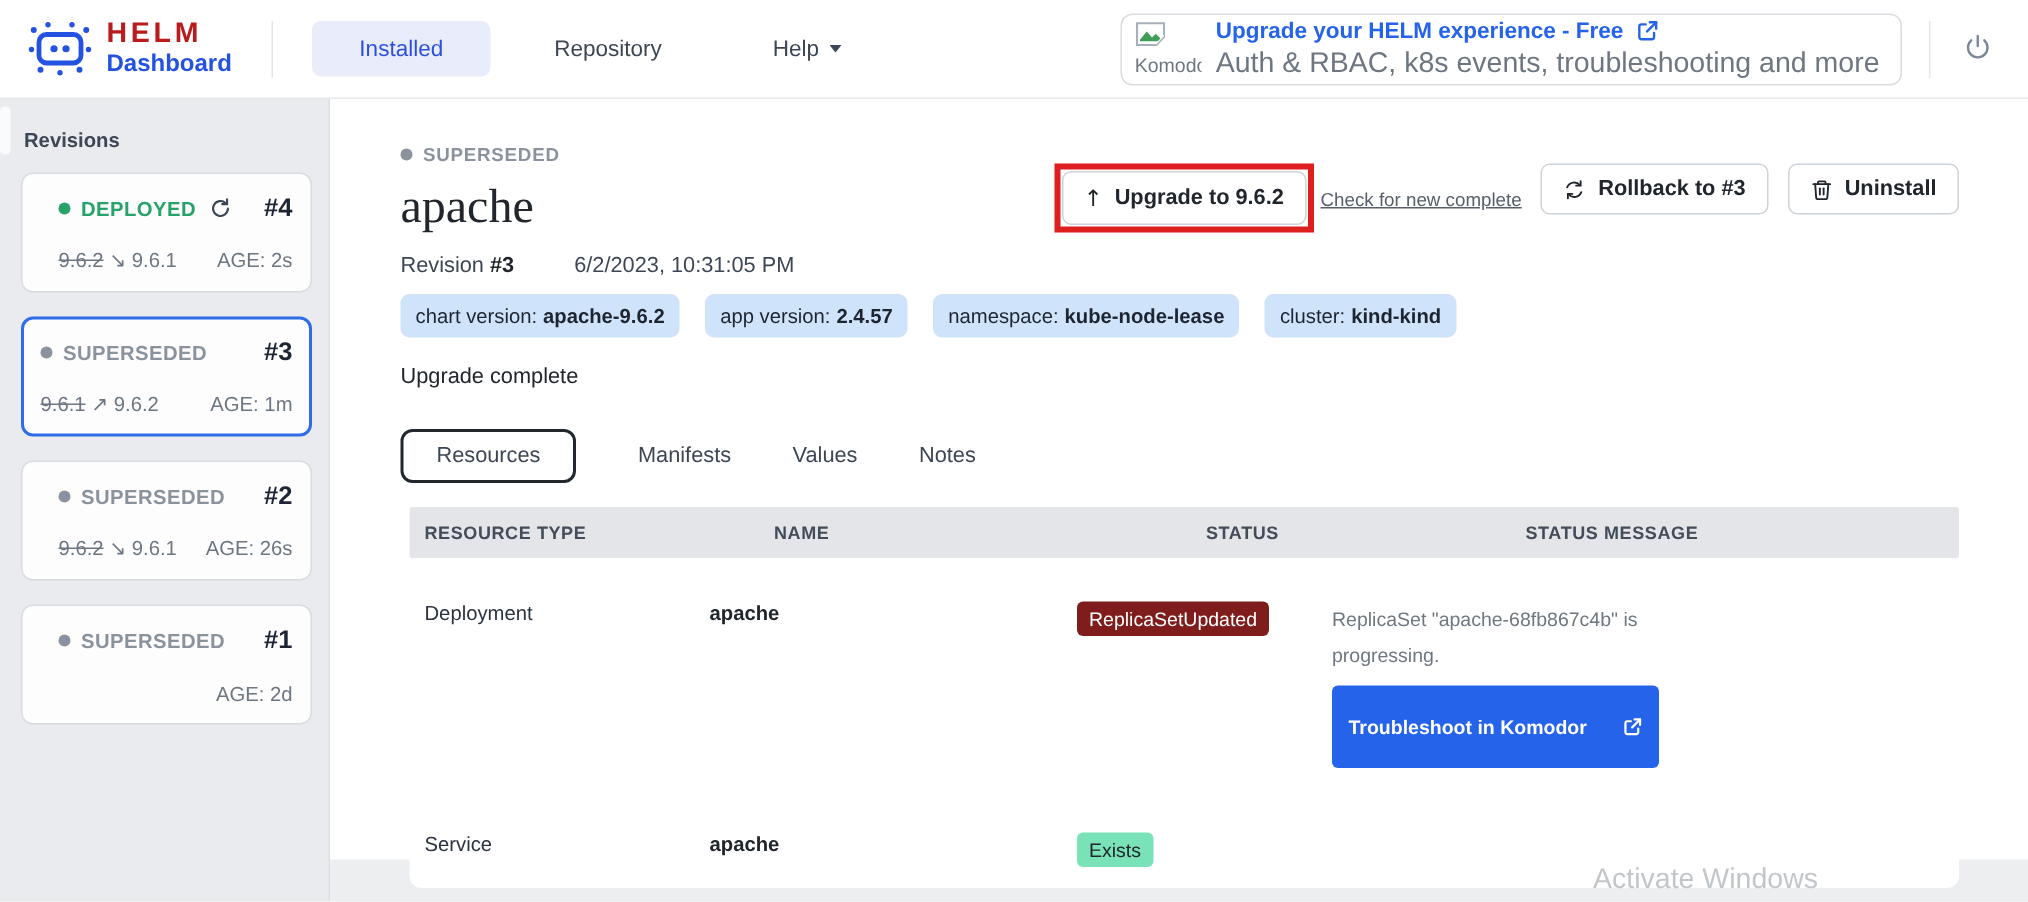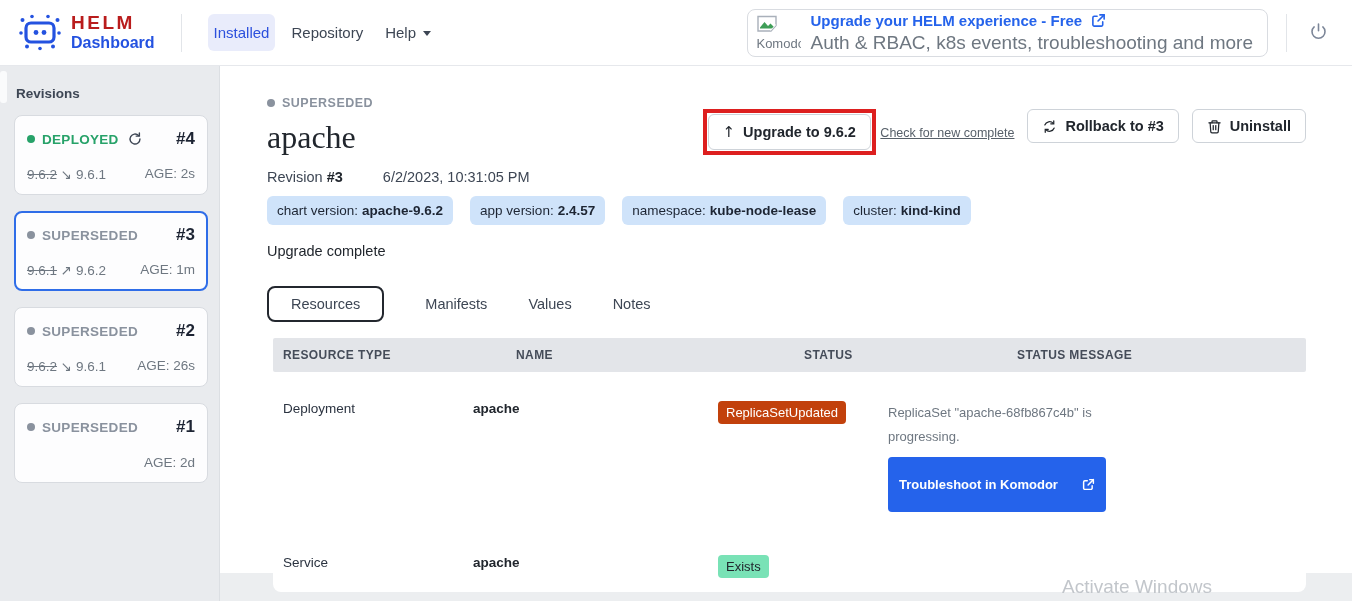--- a/index.html
+++ b/index.html
@@ -7,37 +7,37 @@
   body { background:#eceef0; font-family:"Liberation Sans", sans-serif; color:#21262d; position:relative; }
 
   
   .header { height:66px; background:#fff; display:flex; align-items:center; padding:0 20px 0 18px; border-bottom:1px solid #e6e8ec; }
   .logo { display:flex; align-items:center; gap:9px; cursor:pointer; }
   .logo-text { line-height:1.1; }
   .logo-title { font-weight:bold; font-size:19px; color:#b91c1c; letter-spacing:2.5px; }
   .logo-sub { font-weight:bold; font-size:16px; color:#2452e0; }
   .v-divider { width:1px; height:38px; background:#e2e5e9; margin:0 26px; }
   .nav { display:flex; align-items:center; gap:10px; }
-  .nav-item { font-size:15px; color:#3d4654; padding:10px 6px; border-radius:6px; cursor:pointer; white-space:nowrap; }
+  .nav-item { font-size:15px; color:#3d4654; padding:10px 32px; border-radius:6px; cursor:pointer; white-space:nowrap; }
   .nav-item.active { background:#e9ecfb; color:#2c50dd; }
   .caret-down { display:inline-block; width:0; height:0; border-left:4.5px solid transparent; border-right:4.5px solid transparent; border-top:5px solid #3d4654; margin-left:7px; vertical-align:2px; }
   .spacer { flex:1; }
   .banner { display:flex; align-items:center; gap:9px; border:1px solid #d9dce1; border-radius:8px; height:48px; padding:4px 14px 4px 8px; cursor:pointer; background:#fff; }
   .banner-img { width:45px; overflow:hidden; }
   .banner-alt { color:#6e7781; font-size:13px; white-space:nowrap; }
   .banner-title { color:#2563eb; font-weight:bold; font-size:15px; display:flex; align-items:center; gap:9px; }
   .banner-sub { color:#6e7781; font-size:19px; margin-top:3px; }
   .power-btn { background:none; border:none; cursor:pointer; padding:4px; }
 
   
   .layout { display:flex; height:535px; }
   .sidebar { width:258px; background:#e9ebee; border-right:1px solid #dcdfe3; padding:12px 11px 0 14px; position:relative; }
   .sidebar-scrollbar { position:absolute; left:0; top:5px; width:7px; height:32px; background:#fafbfc; border-radius:3px; }
   .revisions-title { font-size:13.5px; font-weight:bold; color:#3d4654; margin:8px 0 14px 2px; }
-  .rev-card { background:#fdfdfe; border:1px solid #d8dbe0; border-radius:8px; height:80px; margin-bottom:16px; padding:13px 12px 12px 12px; display:flex; flex-direction:column; justify-content:space-between; cursor:pointer; }
+  .rev-card { background:#fdfdfe; border:1px solid #d8dbe0; border-radius:8px; height:80px; margin-bottom:16px; padding:13px 12px 12px 24px; display:flex; flex-direction:column; justify-content:space-between; cursor:pointer; }
   .rev-card.selected { border:2px solid #2f6de8; padding:12px 11px 11px 11px; }
   .rev-row1 { display:flex; justify-content:space-between; align-items:center; }
   .rev-status { font-size:13.5px; font-weight:bold; letter-spacing:0.3px; display:flex; align-items:center; gap:7px; }
   .dot { width:8px; height:8px; border-radius:50%; background:currentColor; display:inline-block; flex:none; }
   .rev-num { font-size:17px; font-weight:bold; color:#1d2433; }
   .rev-row2 { display:flex; justify-content:space-between; font-size:13.5px; color:#6e7781; }
   .strike { text-decoration:line-through; }
   .arrow-glyph { font-family:"DejaVu Sans", sans-serif; }
   .refresh-icon { margin-left:2px; display:inline-flex; }
 
@@ -310,21 +310,21 @@
           <span>RESOURCE TYPE</span>
           <span>NAME</span>
           <span>STATUS</span>
           <span>STATUS MESSAGE</span>
         </div>
 
         <div class="t-row">
           <span class="cell-type">Deployment</span>
           <span class="cell-name">apache</span>
           <span>
-            <span class="status-badge" style="background-color: #c2410c; color: rgb(255, 255, 255);">ReplicaSetUpdated</span>
+            <span class="status-badge" style="background-color: #7f1d1d; color: rgb(255, 255, 255);">ReplicaSetUpdated</span>
           </span>
           <span>
             <div class="msg">ReplicaSet "apache-68fb867c4b" is progressing.</div>
             <button class="troubleshoot-btn" style="background-color: rgb(37, 99, 235);">
               <span>Troubleshoot in Komodor</span>
               <span style="display:inline-flex;">
                 <svg width="13" height="13" viewBox="0 0 16 16" fill="none" stroke="#ffffff" stroke-width="1.8" stroke-linecap="round" stroke-linejoin="round">
                   <path d="M6.5 3.5 H3.5 A1.5 1.5 0 0 0 2 5 v7.5 A1.5 1.5 0 0 0 3.5 14 H11 a1.5 1.5 0 0 0 1.5-1.5 V9.5"></path>
                   <path d="M9.5 2 H14 V6.5"></path>
                   <path d="M14 2 L7.5 8.5"></path>

